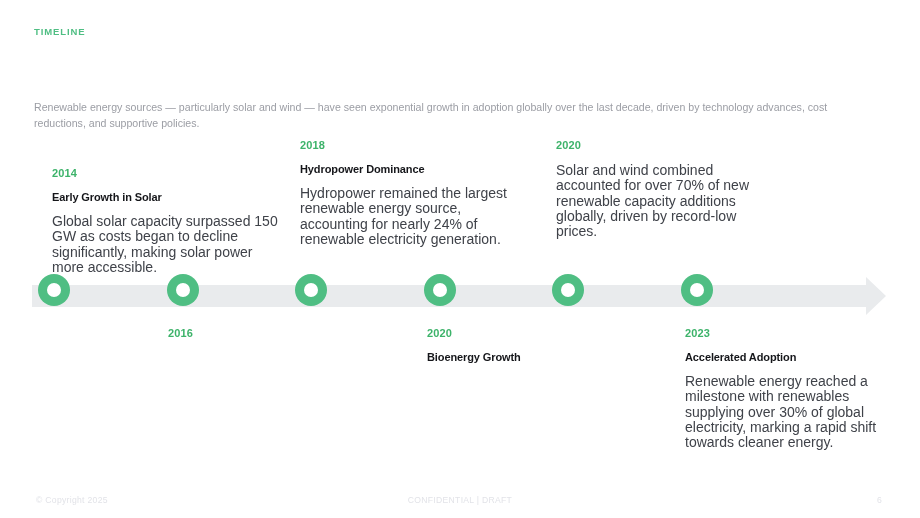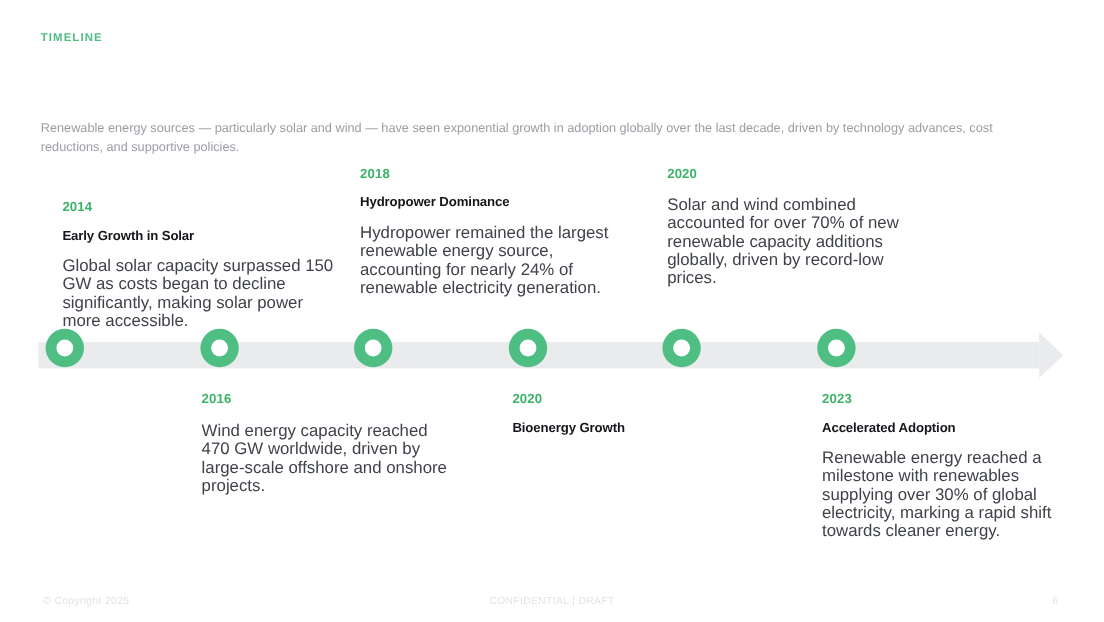--- a/index.html
+++ b/index.html
@@ -162,21 +162,20 @@
   </div>
 
   <div id="events">
       <div class="event top" style="left: 52px; width: 235px; margin-top: 28px;">
         <div class="year">2014</div>
         <div class="ev-title">Early Growth in Solar</div>
         <p class="ev-desc">Global solar capacity surpassed 150 GW as costs began to decline significantly, making solar power more accessible.</p>
       </div>
       <div class="event bottom" style="left: 168px; width: 215px;">
         <div class="year">2016</div>
-        <p class="ev-desc">Wind energy capacity reached 470 GW worldwide, driven by large-scale offshore and onshore projects.</p>
       </div>
       <div class="event top" style="left: 300px; width: 215px;">
         <div class="year">2018</div>
         <div class="ev-title">Hydropower Dominance</div>
         <p class="ev-desc">Hydropower remained the largest renewable energy source, accounting for nearly 24% of renewable electricity generation.</p>
       </div>
       <div class="event bottom" style="left: 427px; width: 215px;">
         <div class="year">2020</div>
         <div class="ev-title">Bioenergy Growth</div>
       </div>

